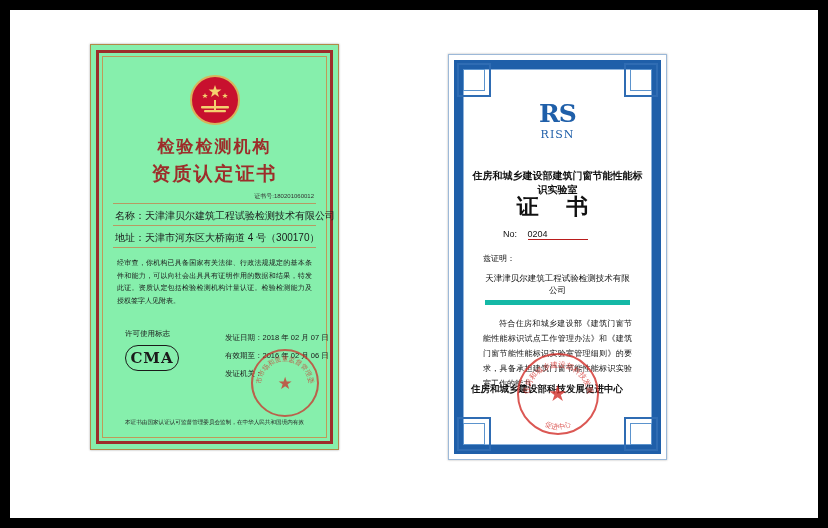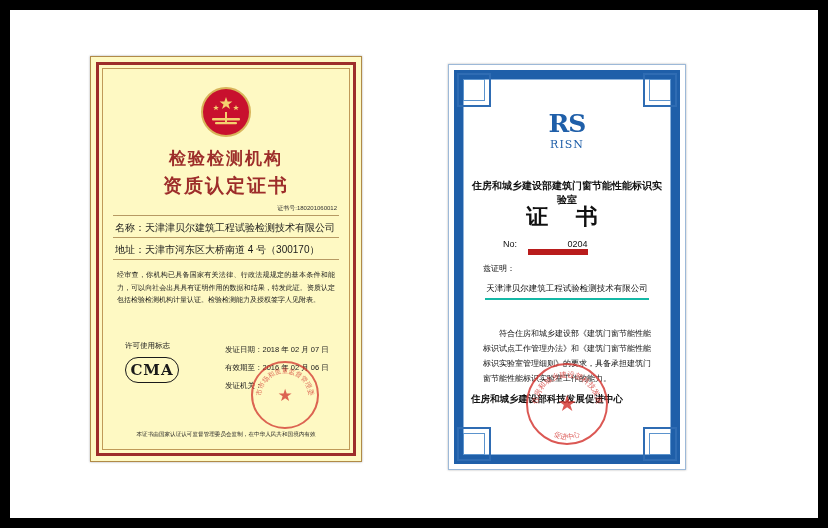--- a/index.html
+++ b/index.html
@@ -25,24 +25,24 @@
     top: 10px;
     width: 808px;
     height: 508px;
     background: #ffffff;
   }
 
   
   .cert1 {
     position: absolute;
     left: 80px;
-    top: 46px;
-    width: 272px;
+    top: 34px;
+    width: 249px;
     height: 406px;
-    background: #fef9c3;
+    background: #86efac;
     border: 1px solid #b08a47;
     box-sizing: border-box;
     box-shadow: 0 0 2px rgba(0,0,0,.35);
   }
   .cert1-frame-outer {
     position: absolute;
     left: 5px; top: 5px; right: 5px; bottom: 5px;
     border: 3px solid #9d2d2a;
     box-sizing: border-box;
   }
@@ -175,22 +175,22 @@
     bottom: 6px;
     text-align: center;
     font-size: 5.6px;
     color: #222;
   }
 
   
   .cert2 {
     position: absolute;
     left: 438px;
-    top: 54px;
-    width: 238px;
+    top: 44px;
+    width: 219px;
     height: 406px;
     background: #ffffff;
     border: 1px solid #9db9d8;
     box-sizing: border-box;
     box-shadow: 0 0 2px rgba(0,0,0,.3);
   }
   .cert2-band {
     position: absolute;
     left: 5px; top: 5px; right: 5px; bottom: 5px;
     border: 9px solid #1f5fa9;
@@ -277,41 +277,41 @@
     position: absolute;
     left: 32px;
     top: 152px;
     font-size: 9px;
     color: #111;
   }
   .cert2-no .val {
     display: inline-block;
     min-width: 60px;
     margin-left: 8px;
-    text-align: right;
-    border-bottom: 6px solid #b91c1c;
+    text-align: left;
+    border-bottom: 1px solid #b91c1c;
     color: #111;
   }
   .cert2-here {
     position: absolute;
     left: 12px;
     top: 176px;
     font-size: 8px;
     color: #111;
   }
   .cert2-company {
     position: absolute;
     left: 14px;
     right: 14px;
     top: 196px;
     text-align: center;
     font-size: 8.5px;
     color: #111;
     padding-bottom: 3px;
-    border-bottom: 2px solid #14b8a6;
+    border-bottom: 5px solid #14b8a6;
   }
   .cert2-para {
     position: absolute;
     left: 12px;
     right: 12px;
     top: 222px;
     font-size: 8px;
     line-height: 15px;
     color: #111;
     text-align: justify;

